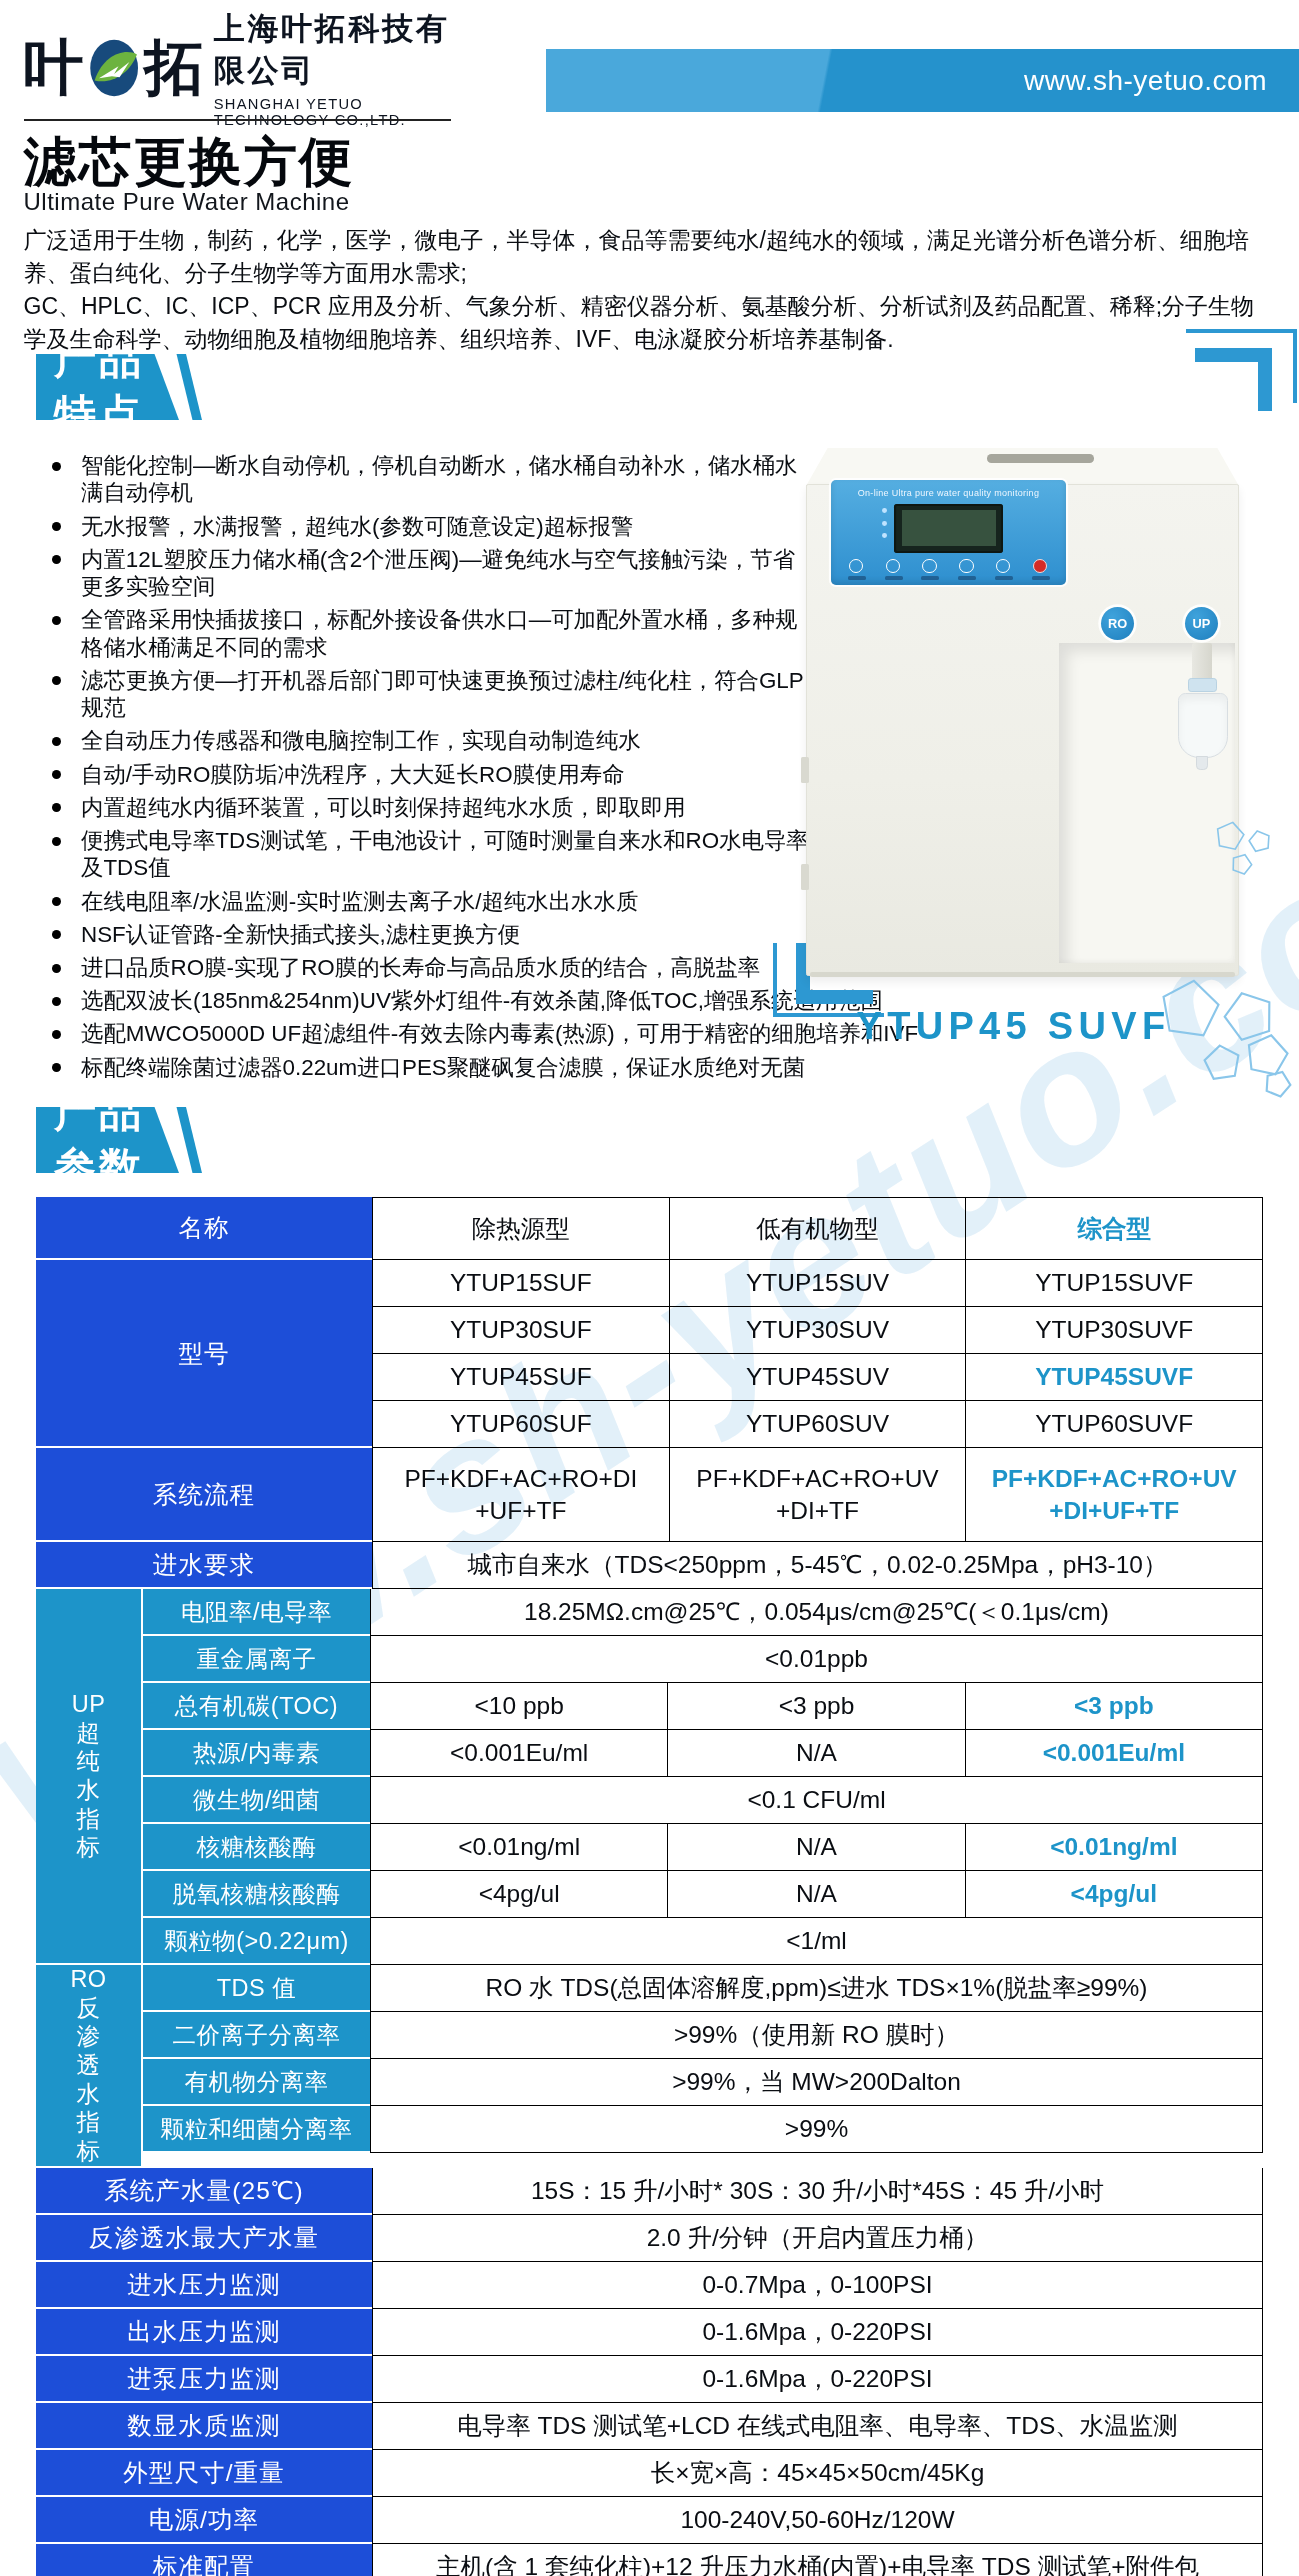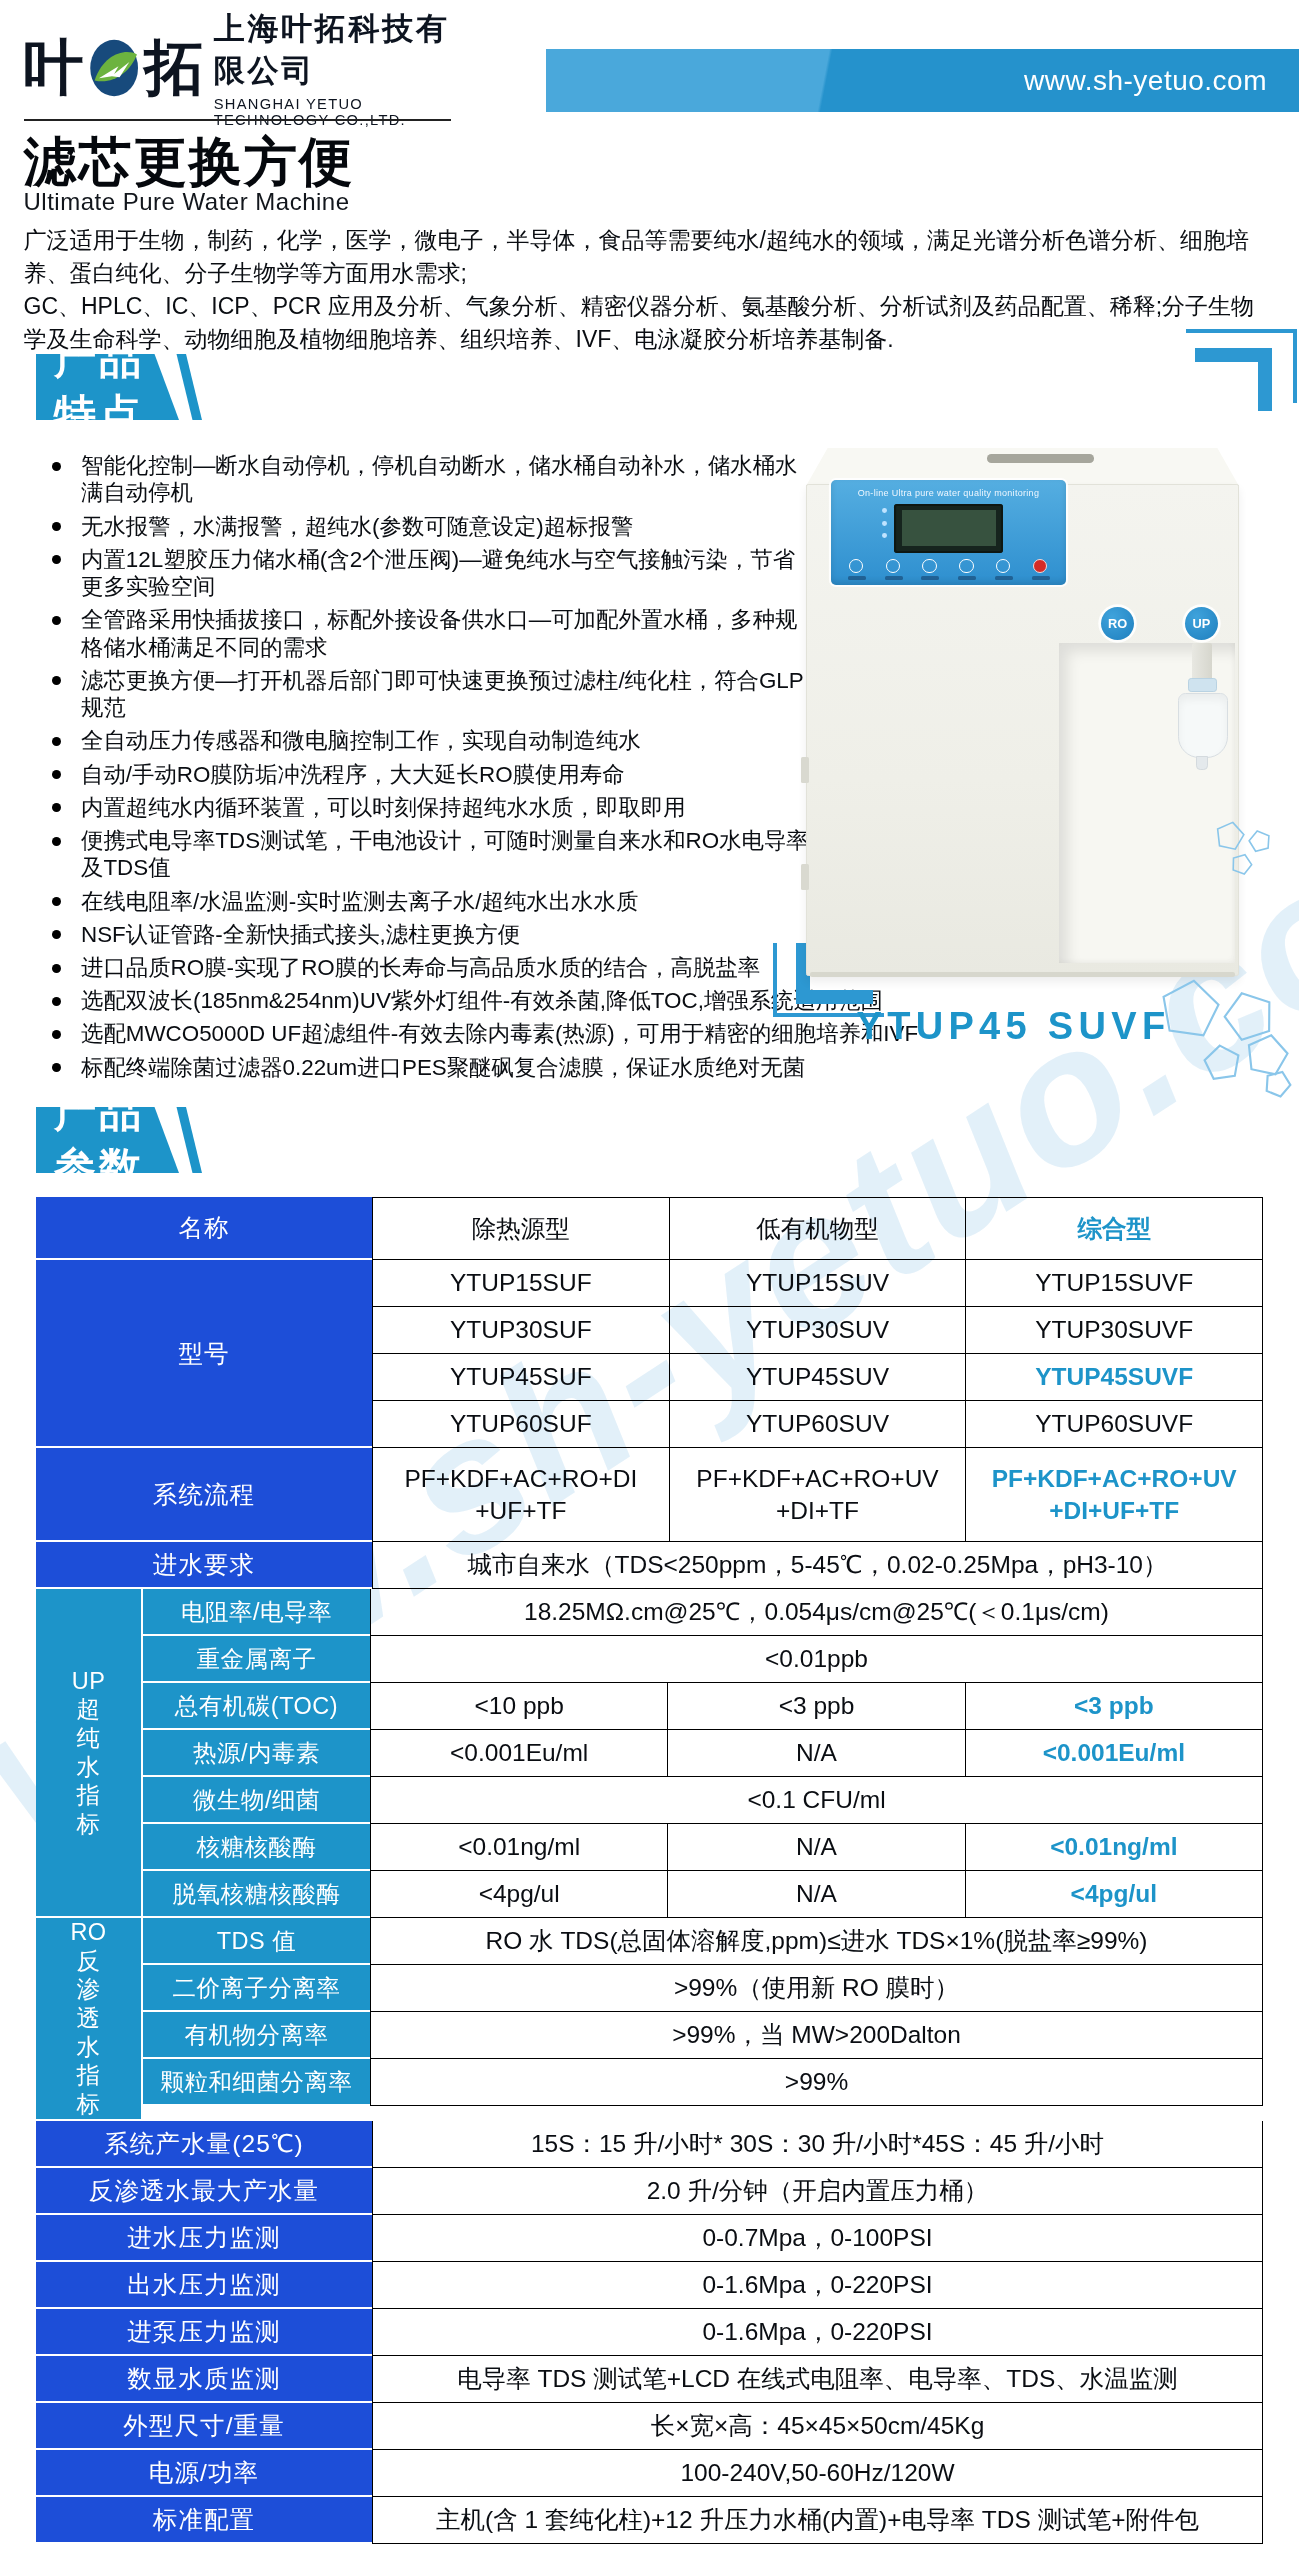--- a/index.html
+++ b/index.html
@@ -368,20 +368,26 @@
           </div>
         </div>
         <div class="t-subrow h88">
           <div class="t-sublabel h88">脱氧核糖核酸酶</div>
           <div class="t-data h88">
             <div class="t-cell">&lt;4pg/ul</div>
             <div class="t-cell">N/A</div>
             <div class="t-cell accent">&lt;4pg/ul</div>
           </div>
         </div>
+        <div class="t-subrow h88">
+          <div class="t-sublabel h88">颗粒物(&gt;0.22μm)</div>
+          <div class="t-data h88">
+            <div class="t-cell">&lt;1/ml</div>
+          </div>
+        </div>
       </div>
     </div>
     <div class="t-row">
       <div class="t-strip">
         <span>RO</span>
         <span>反</span>
         <span>渗</span>
         <span>透</span>
         <span>水</span>
         <span>指</span>

